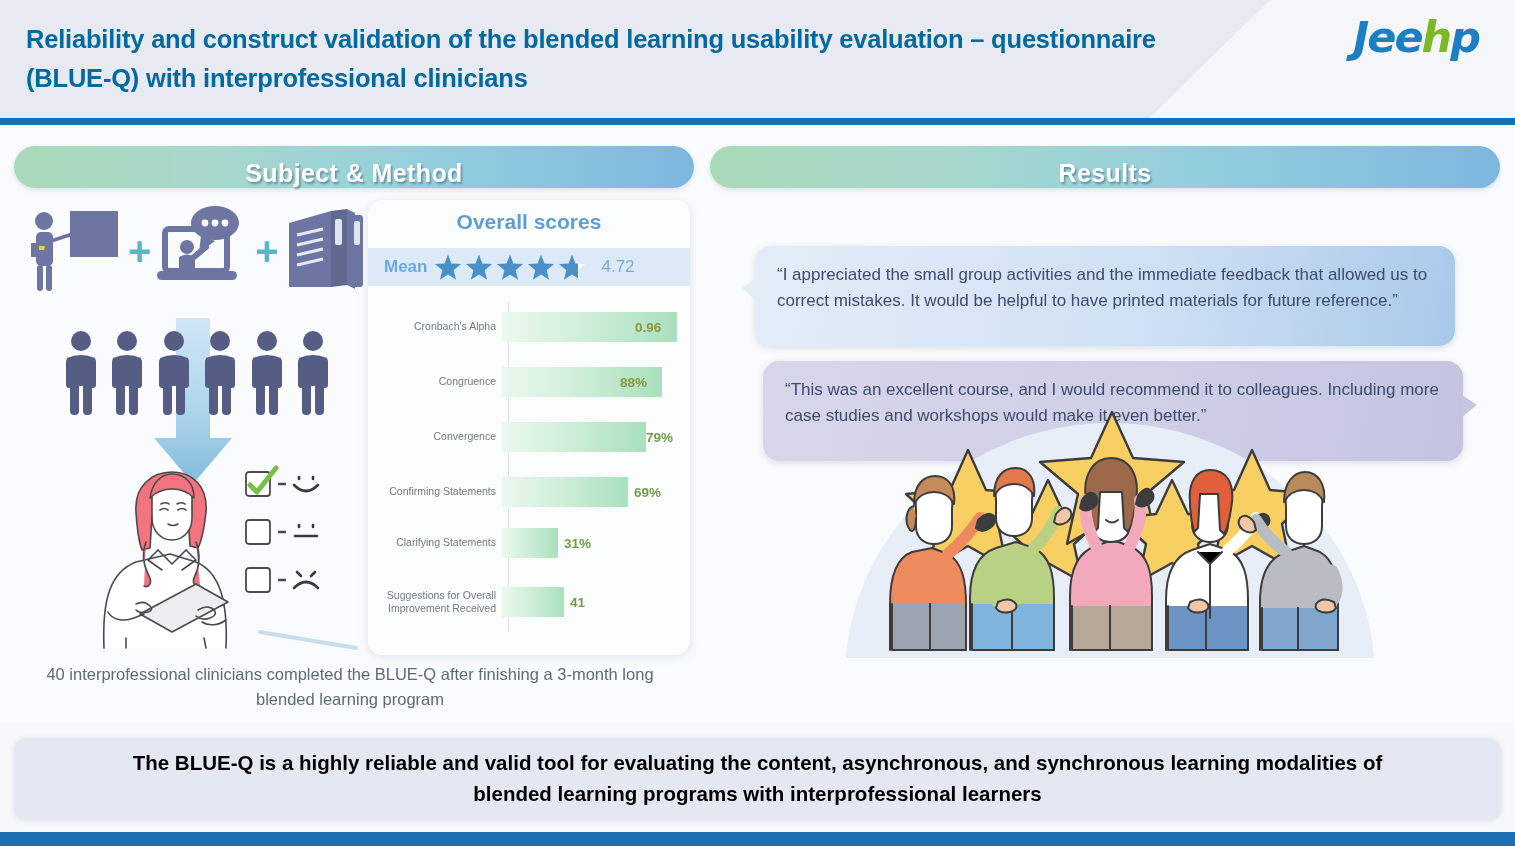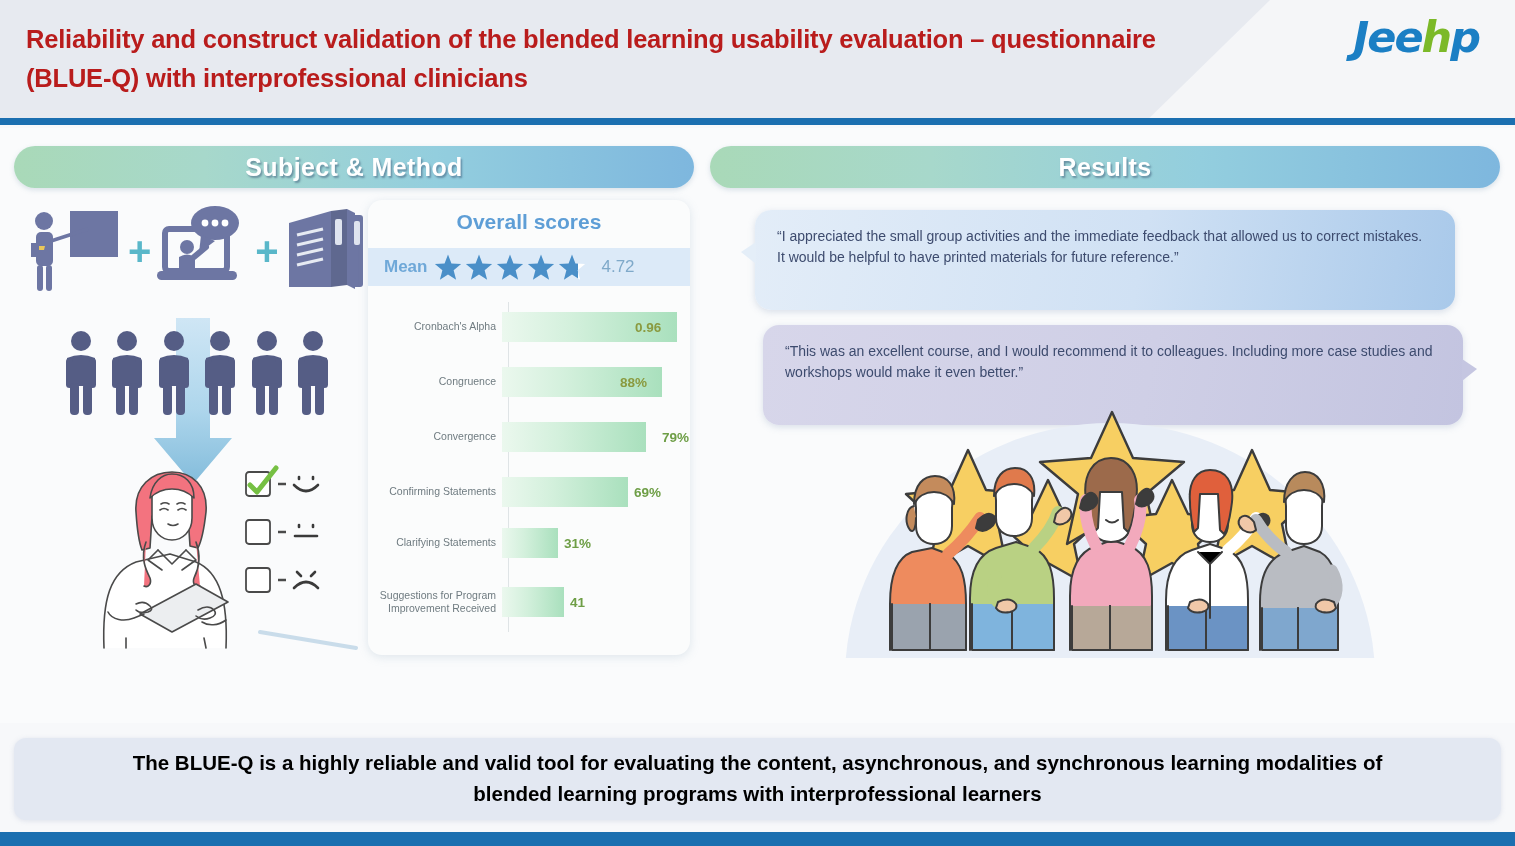--- a/index.html
+++ b/index.html
@@ -33,21 +33,21 @@
     background: #e7eaf0;
     clip-path: polygon(0 0, 100% 0, 90.5% 100%, 0 100%);
   }
   .header-title {
     position: absolute;
     left: 26px; top: 20px;
     width: 1180px;
     font-size: 25.5px;
     font-weight: bold;
     line-height: 1.52;
-    color: #b91c1c;
+    color: #0369a1;
     letter-spacing: -0.2px;
   }
   .logo {
     position: absolute;
     right: 36px; top: 16px;
     font-family: "DejaVu Sans", sans-serif;
     font-size: 43px;
     font-weight: bold;
     font-style: italic;
     letter-spacing: -2px;
@@ -82,21 +82,21 @@
     background: #fafbfc;
   }
 
   .section-banner {
     position: absolute;
     height: 42px;
     border-radius: 21px;
     background: linear-gradient(90deg, #a9d9b8 0%, #a7d8cb 28%, #93cede 62%, #7eb7de 100%);
     box-shadow: 0 2px 5px rgba(120,150,175,0.25);
     display: flex;
-    align-items: center;
+    align-items: flex-end;
     justify-content: center;
   }
   .section-banner span {
     color: #ffffff;
     font-size: 25px;
     font-weight: bold;
     letter-spacing: 0.4px;
     text-shadow: 1.5px 1.5px 2px rgba(60,90,120,0.55);
   }
   #banner-subject { left: 14px; top: 146px; width: 680px; }
@@ -241,24 +241,25 @@
   }
   #caption-left  { left: 20px;  top: 662px; width: 660px; }
   #caption-right { left: 730px; top: 662px; width: 760px; }
 
   
   .quote {
     position: absolute;
     border-radius: 16px;
     padding: 16px 22px;
     box-sizing: border-box;
-    font-size: 14px;
+    font-size: 17px;
     line-height: 1.52;
     color: #3d4b6e;
     box-shadow: 0 2px 7px rgba(140,160,190,0.3);
+    margin-top: 36px;
   }
   #quote-1 {
     left: 755px; top: 210px;
     width: 700px; height: 100px;
     background: linear-gradient(100deg, #e3edf8 0%, #d0e1f4 55%, #a9c9ea 100%);
   }
   #quote-1::before {
     content: "";
     position: absolute;
     left: -14px; top: 32px;
@@ -581,47 +582,48 @@
           <div class="bar-label">Congruence</div>
           <div class="bar-wrap">
             <div class="bar-fill" style="width: 160px;"></div>
             <span class="bar-value inside" style="left: 118px;">88%</span>
           </div>
         </div>
         <div class="bar-row" style="top: 122px;">
           <div class="bar-label">Convergence</div>
           <div class="bar-wrap">
             <div class="bar-fill" style="width: 144px;"></div>
-            <span class="bar-value" style="margin-left: 16px;">79%</span>
+            <span class="bar-value" style="margin-left: 0;">79%</span>
           </div>
         </div>
         <div class="bar-row" style="top: 177px;">
           <div class="bar-label">Confirming Statements</div>
           <div class="bar-wrap">
             <div class="bar-fill" style="width: 126px;"></div>
             <span class="bar-value" style="margin-left: 6px;">69%</span>
           </div>
         </div>
         <div class="bar-row" style="top: 228px;">
           <div class="bar-label">Clarifying Statements</div>
           <div class="bar-wrap">
             <div class="bar-fill" style="width: 56px;"></div>
             <span class="bar-value" style="margin-left: 6px;">31%</span>
           </div>
         </div>
         <div class="bar-row" style="top: 287px;">
-          <div class="bar-label">Suggestions for Program Improvement Received</div>
+          <div class="bar-label">Suggestions for Overall Improvement Received</div>
           <div class="bar-wrap">
             <div class="bar-fill" style="width: 62px;"></div>
             <span class="bar-value" style="margin-left: 6px;">41</span>
           </div>
         </div>
       </div>
   </div>
 
+  <div class="caption" id="caption-left">40 interprofessional clinicians completed the BLUE-Q after finishing a 3-month long blended learning program</div>
 
   <div class="panel-right"></div>
 
   <div class="section-banner" id="banner-results">
     <span>Results</span>
   </div>
 
   <div class="quote" id="quote-1">“I appreciated the small group activities and the immediate feedback that allowed us to correct mistakes. It would be helpful to have printed materials for future reference.”</div>
   <div class="quote" id="quote-2">“This was an excellent course, and I would recommend it to colleagues. Including more case studies and workshops would make it even better.”</div>
 

